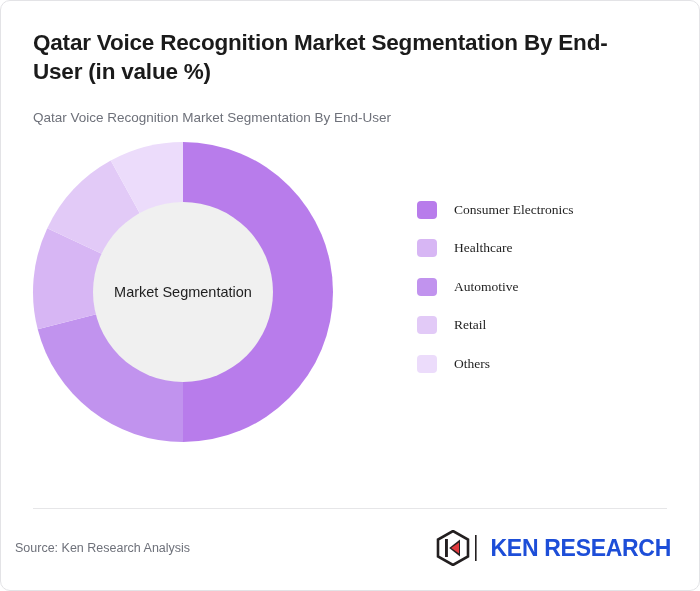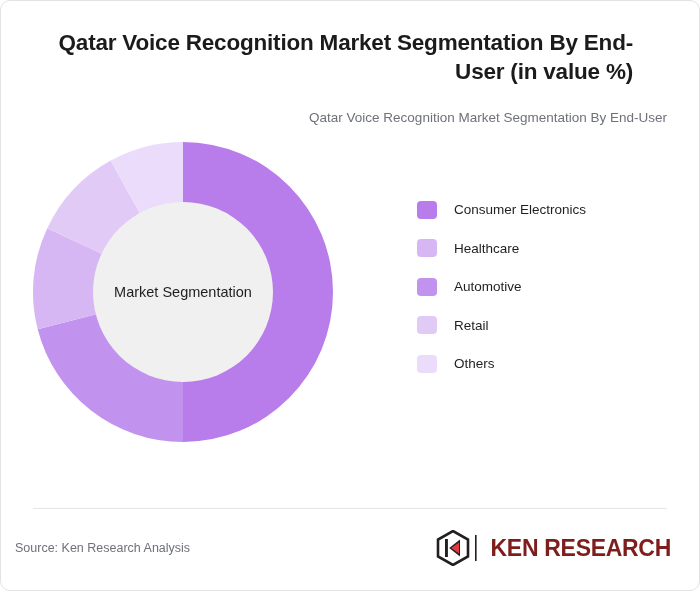--- a/index.html
+++ b/index.html
@@ -12,21 +12,20 @@
   }
   .card {
     position: relative;
     width: 700px;
     height: 591px;
     box-sizing: border-box;
     background: #ffffff;
     border: 1px solid #e3e3e6;
     border-radius: 10px;
     overflow: hidden;
-    text-align: right;
   }
   .header {
     padding: 28px 32px 0 32px;
   }
   .chart-title {
     font-size: 22.5px;
     font-weight: bold;
     line-height: 1.28;
     color: #1b1b1b;
     letter-spacing: -0.2px;
@@ -75,20 +74,21 @@
     position: absolute;
     left: 416px;
     top: 62px;
     display: flex;
     flex-direction: column;
   }
   .legend-item {
     display: flex;
     align-items: center;
     height: 38.5px;
+    font-family: Liberation Serif, serif;
   }
   .legend-swatch {
     width: 20px;
     height: 18px;
     border-radius: 4px;
     flex: 0 0 auto;
   }
   .legend-label {
     margin-left: 17px;
     font-size: 13.5px;
@@ -121,21 +121,21 @@
     display: flex;
     align-items: center;
   }
   .brand-mark {
     display: block;
   }
   .brand-name {
     margin-left: 9px;
     font-size: 23px;
     font-weight: bold;
-    color: #7f1d1d;
+    color: #1d4ed8;
     letter-spacing: -0.3px;
     font-family: "Liberation Sans", sans-serif;
   }
 </style>
 </head>
 <body>
 
 <div class="card">
 
   <div class="header">

